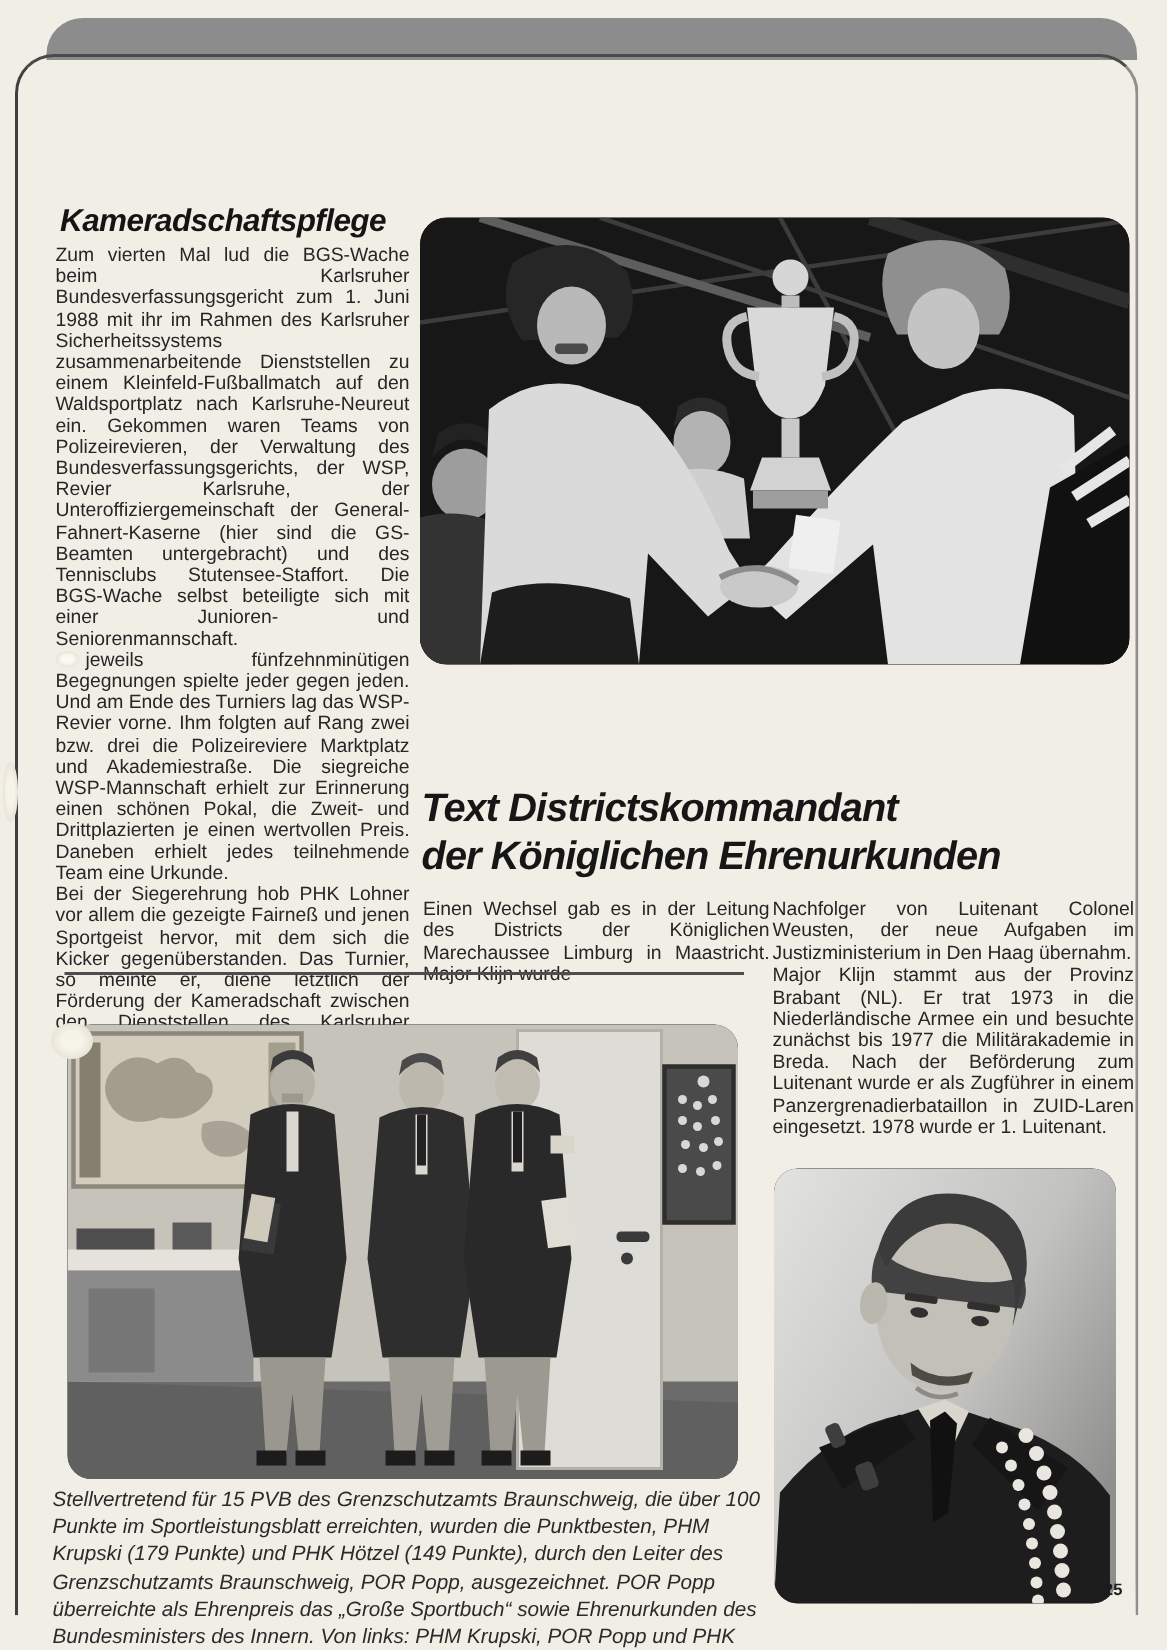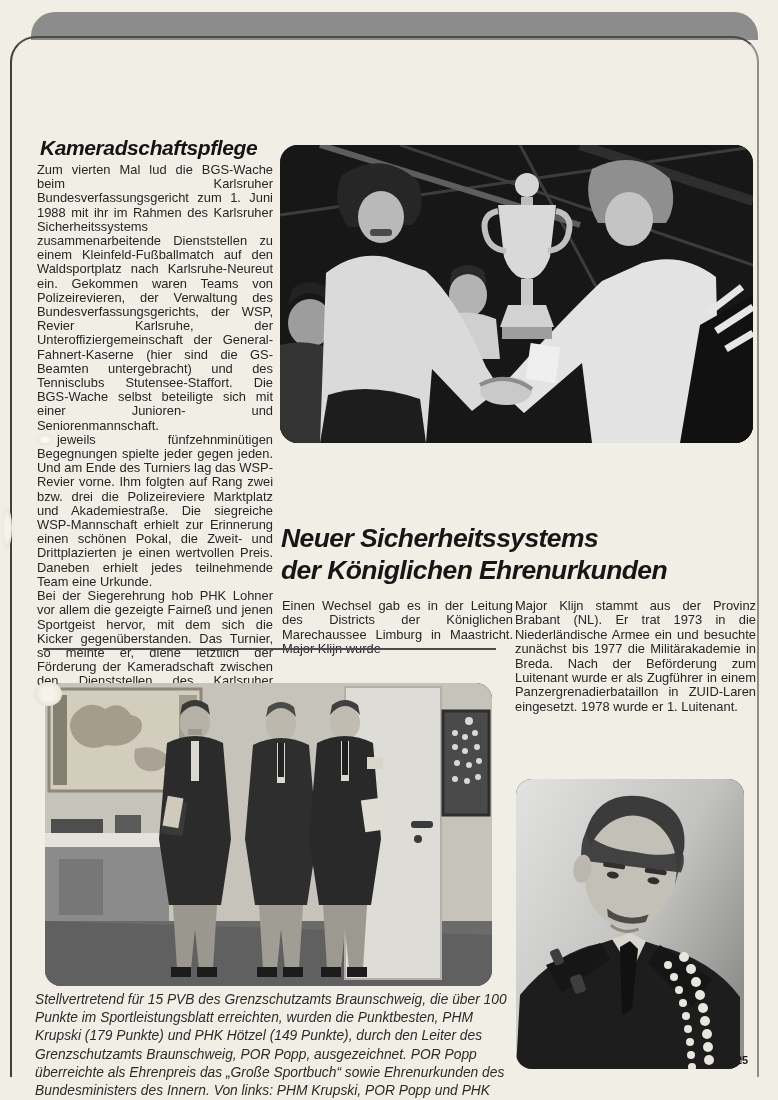--- a/index.html
+++ b/index.html
@@ -108,27 +108,28 @@
       <path d="M420 180 L473 150 V298 H400 z" fill="#111"></path>
       <g stroke="#e6e6e6" stroke-width="7">
         <path d="M428 168 l34 -26"></path>
           <path d="M436 186 l37 -24"></path>
           <path d="M446 204 l27 -16"></path>
       </g>
     </svg>
   </figure>
 
   <h2 class="a2-title">
-    <span>Neuer Sicherheitssystems</span>
+    <span>Text Districtskommandant</span>
     <span>der Königlichen Ehrenurkunden</span>
   </h2>
   <div class="col" id="a2-col-left">
     <p>Einen Wechsel gab es in der Leitung des Districts der Königlichen Marechaussee Limburg in Maastricht. Major Klijn wurde</p>
   </div>
   <div class="col" id="a2-col-right">
+    <p>Nachfolger von Luitenant Colonel Weusten, der neue Aufgaben im Justizministerium in Den Haag übernahm.</p>
     <p>Major Klijn stammt aus der Provinz Brabant (NL). Er trat 1973 in die Niederländische Armee ein und besuchte zunächst bis 1977 die Militärakademie in Breda. Nach der Beförderung zum Luitenant wurde er als Zugführer in einem Panzergrenadierbataillon in ZUID-Laren eingesetzt. 1978 wurde er 1. Luitenant.</p>
   </div>
   <div class="rule"></div>
 
   <figure class="photo" id="photo-office" style="margin:0;">
     <svg width="447" height="303" viewBox="0 0 447 303">
       <rect width="447" height="303" fill="#c6c3bb"></rect>
       <rect x="0" y="238" width="447" height="65" fill="#6b6b6b"></rect>
       <path d="M0 238 L447 252 L447 303 L0 303 z" fill="#606060"></path>
 

